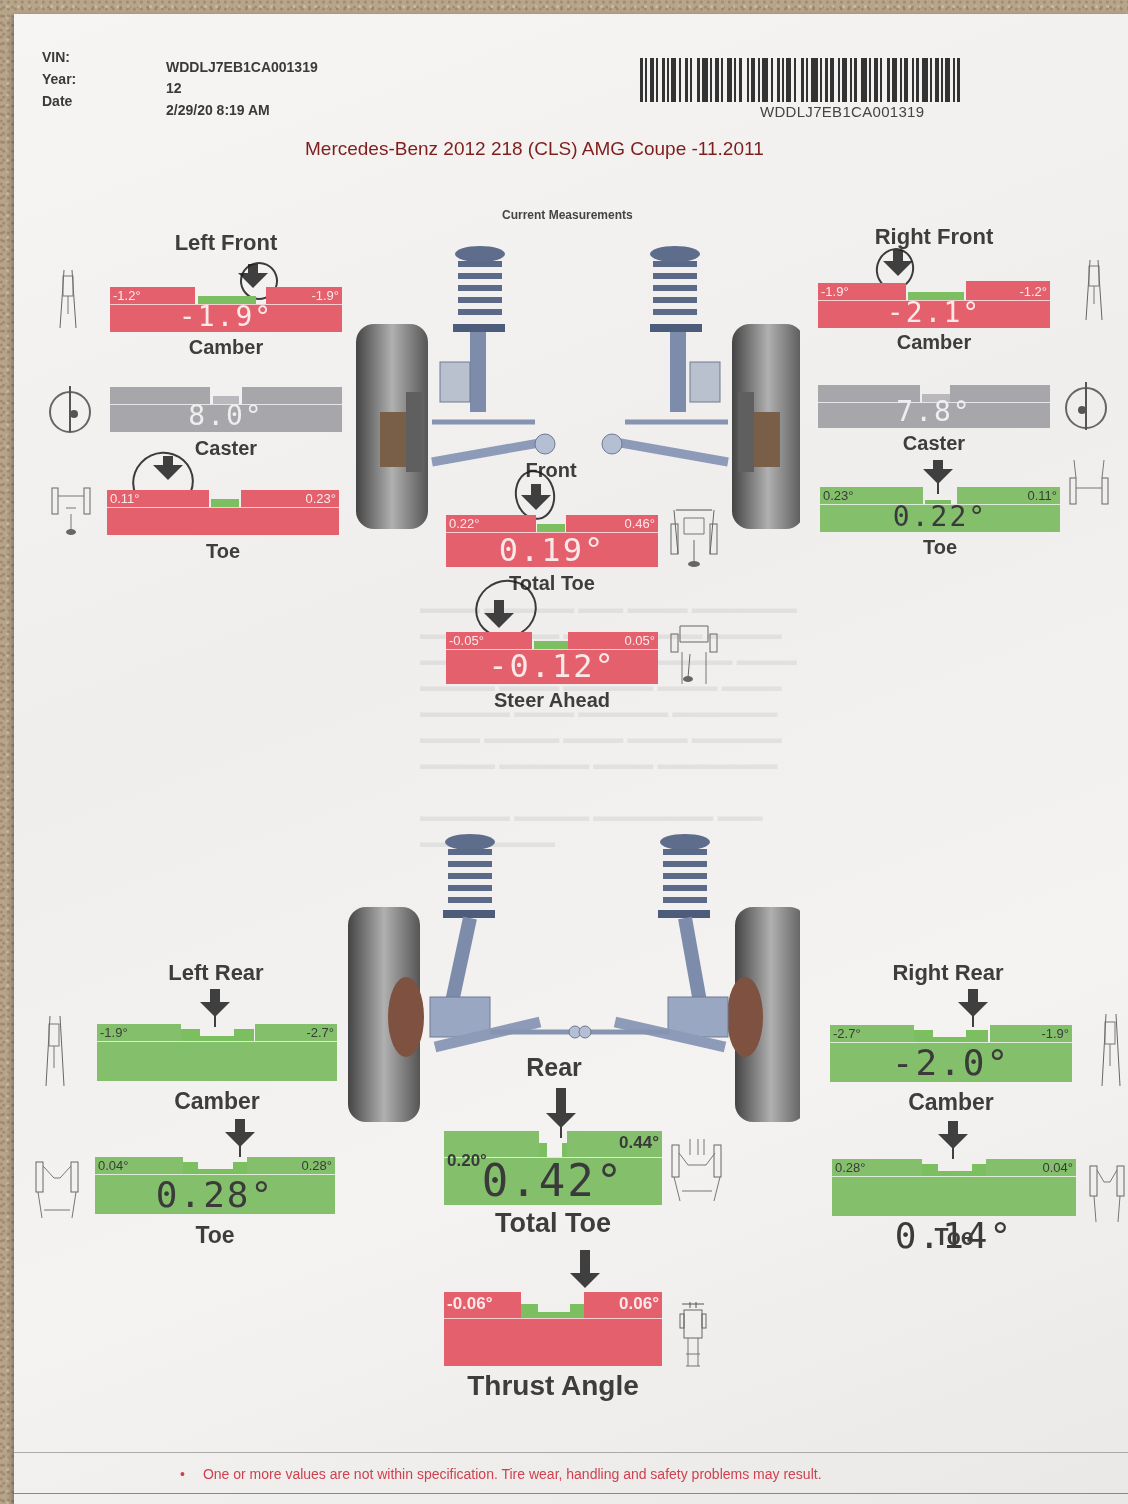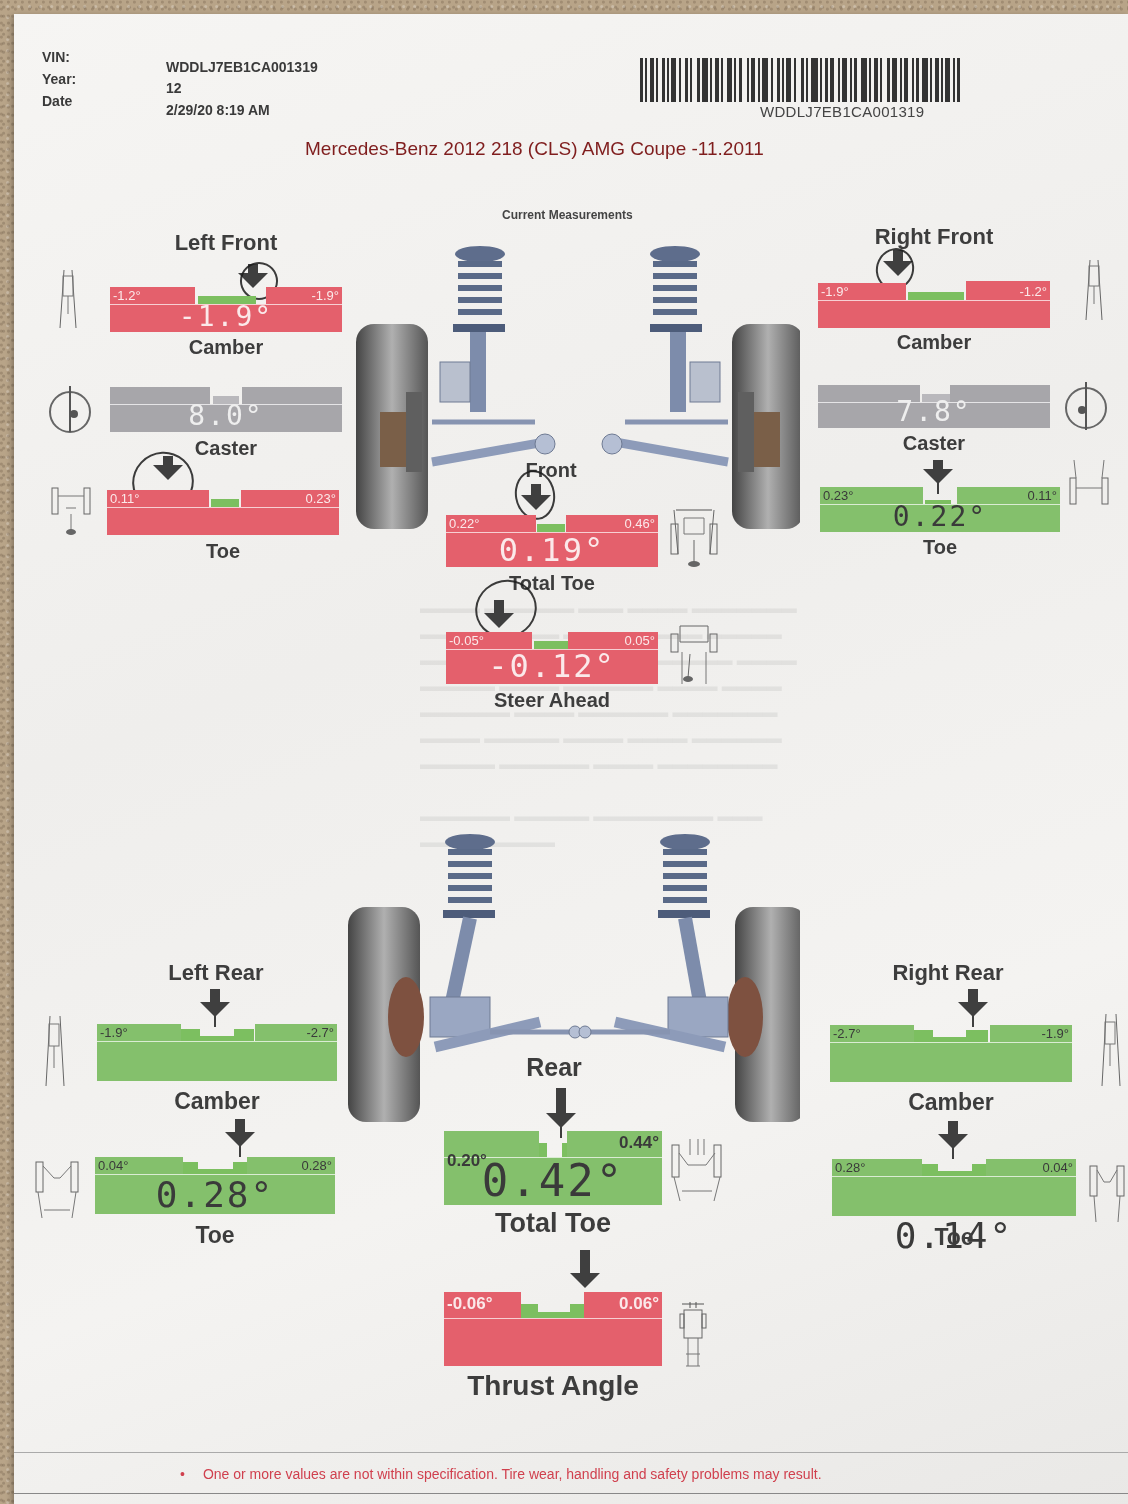--- a/index.html
+++ b/index.html
@@ -265,20 +265,21 @@
 <div class="pen-circle" style="left:876px;top:248px;width:38px;height:42px;transform:rotate(15deg);"></div>
 <div class="gauge red" style="left:818px;top:283px;width:232px;height:45px;">
   <div class="top">
     <div class="l" style="width:88px;"></div>
     <div class="mid ok" style="left:90px;width:56px;"></div>
     <div class="r" style="width:84px;top:-2px;height:19px;"></div>
   </div>
   <div class="bot" style="height:28px;"></div>
   <span class="lim left">-1.9°</span>
   <span class="lim right">-1.2°</span>
+  <span class="val" style="top:13px;font-size:28px;">-2.1°</span>
 </div>
 <div class="meter-name" style="left:818px;top:331px;width:232px;">Camber</div>
 <svg class="icon-box" style="left:1078px;top:258px;" width="30" height="64" viewBox="0 0 30 64">
   <path d="M12 2 L8 62 M20 2 L24 62" stroke="#666" fill="none"></path>
     <rect x="11" y="8" width="10" height="20" fill="none" stroke="#777"></rect>
     <path d="M16 28 L16 46" stroke="#777"></path>
 </svg>
 
 <div class="gauge grey" style="left:818px;top:385px;width:232px;height:43px;">
   <div class="top">
@@ -433,20 +434,21 @@
   <div class="top">
     <div class="l" style="width:84px;"></div>
     <div class="mid ok" style="left:84px;width:19px;height:12px;"></div>
     <div class="mid ok" style="left:103px;width:38px;height:5px;"></div>
     <div class="mid ok" style="left:136px;width:22px;height:12px;"></div>
     <div class="r" style="width:82px;"></div>
   </div>
   <div class="bot" style="height:40px;"></div>
   <span class="lim left">-2.7°</span>
   <span class="lim right">-1.9°</span>
+  <span class="val" style="top:17px;font-size:36px;">-2.0°</span>
 </div>
 <div class="meter-name" style="left:830px;top:1089px;width:242px;font-size:23px;">Camber</div>
 <svg class="icon-box" style="left:1096px;top:1012px;" width="30" height="76" viewBox="0 0 30 76">
   <path d="M10 2 L6 74 M20 2 L24 74" stroke="#666" fill="none"></path>
     <rect x="9" y="10" width="10" height="22" fill="none" stroke="#777"></rect>
     <path d="M14 32 L14 54" stroke="#777"></path>
 </svg>
 
 <div class="arrow" style="left:953px;top:1121px;">
   <div class="shaft" style="left:-5px;top:0;width:10px;height:14px;"></div>

